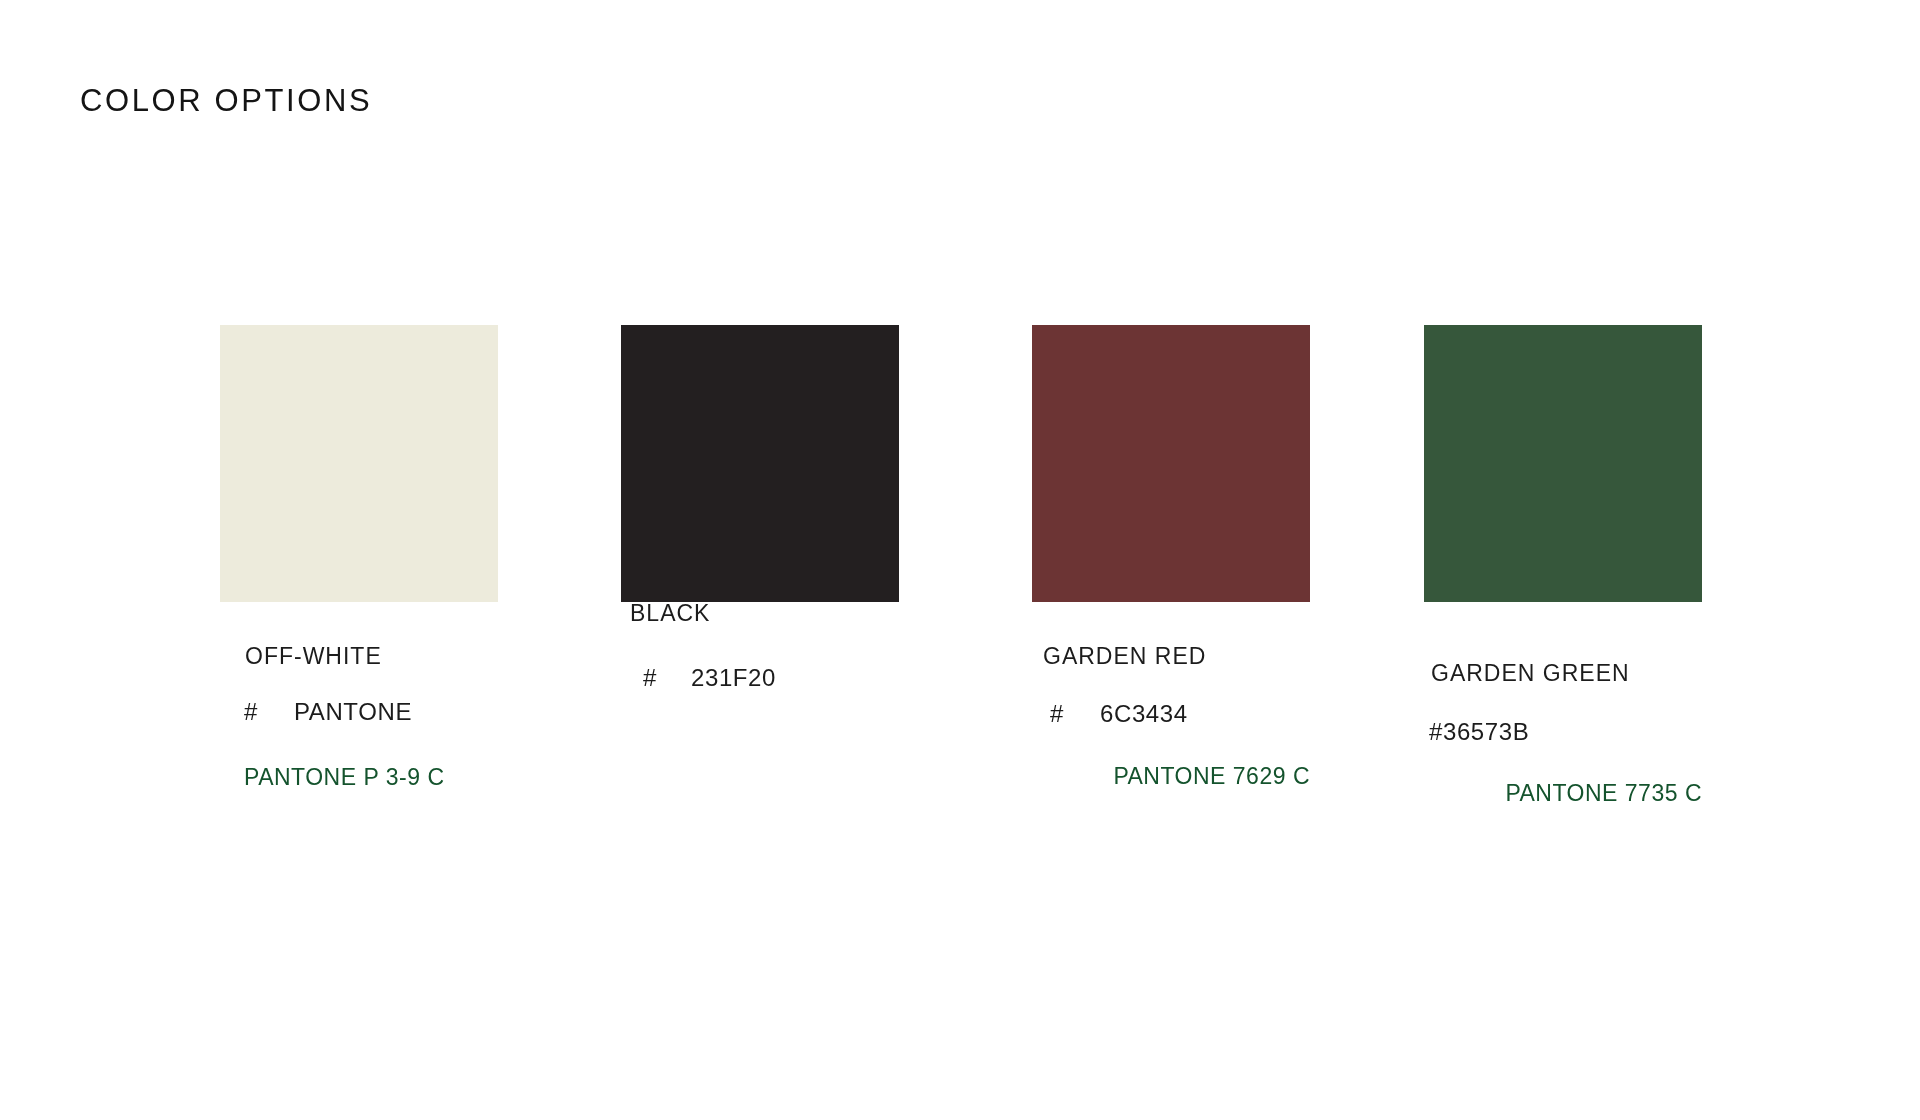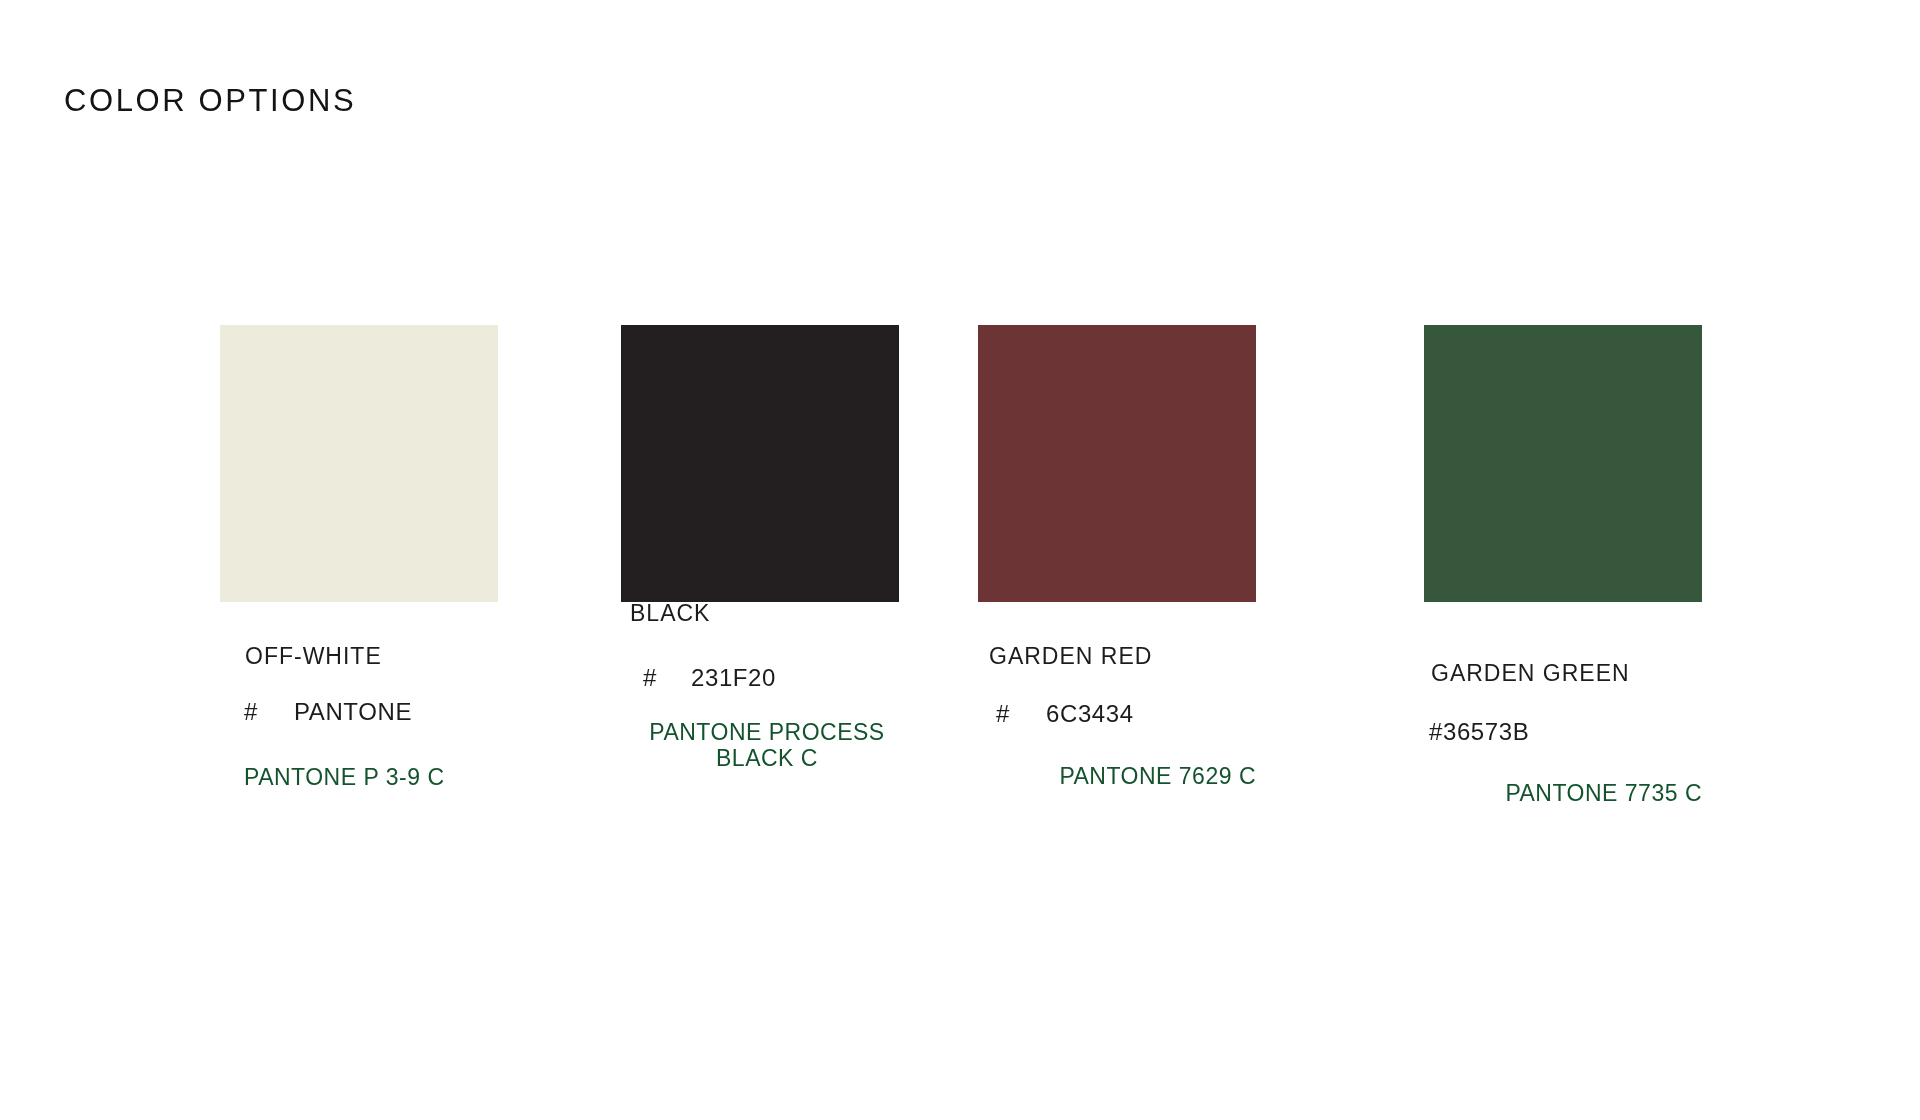--- a/index.html
+++ b/index.html
@@ -11,21 +11,21 @@
     height: 1120px;
     background: #ffffff;
     font-family: "Liberation Sans", sans-serif;
     color: #1b1b1b;
     overflow: hidden;
     position: relative;
   }
 
   .page-title {
     position: absolute;
-    left: 64px;
+    left: 80px;
     top: 62px;
     font-size: 31px;
     letter-spacing: 2.6px;
     font-weight: 400;
     color: #141414;
     white-space: nowrap;
   }
 
   .palette {
     position: absolute;
@@ -34,21 +34,21 @@
     width: 1516px;
   }
 
   .swatch-col {
     position: absolute;
     top: 0;
     width: 278px;
   }
   .swatch-col.c0 { left: 0px; }
   .swatch-col.c1 { left: 401px; }
-  .swatch-col.c2 { left: 758px; }
+  .swatch-col.c2 { left: 812px; }
   .swatch-col.c3 { left: 1204px; }
 
   .swatch-chip {
     width: 278px;
     height: 277px;
     display: block;
   }
 
   .swatch-meta {
     position: absolute;
@@ -125,21 +125,20 @@
       <div class="swatch-hex"><span class="hash-sign">#</span><span class="hex-value">PANTONE</span></div>
       <div class="swatch-pantone">PANTONE P 3-9 C</div>
     </div>
   </div>
 
   <div class="swatch-col c1">
     <div class="swatch-chip" style="background:#231F20;"></div>
     <div class="swatch-meta">
       <div class="swatch-name">BLACK</div>
       <div class="swatch-hex"><span class="hash-sign">#</span><span class="hex-value">231F20</span></div>
-      <div class="swatch-pantone">PANTONE PROCESS BLACK C</div>
     </div>
   </div>
 
   <div class="swatch-col c2">
     <div class="swatch-chip" style="background:#6C3434;"></div>
     <div class="swatch-meta">
       <div class="swatch-name">GARDEN RED</div>
       <div class="swatch-hex"><span class="hash-sign">#</span><span class="hex-value">6C3434</span></div>
       <div class="swatch-pantone">PANTONE 7629 C</div>
     </div>

